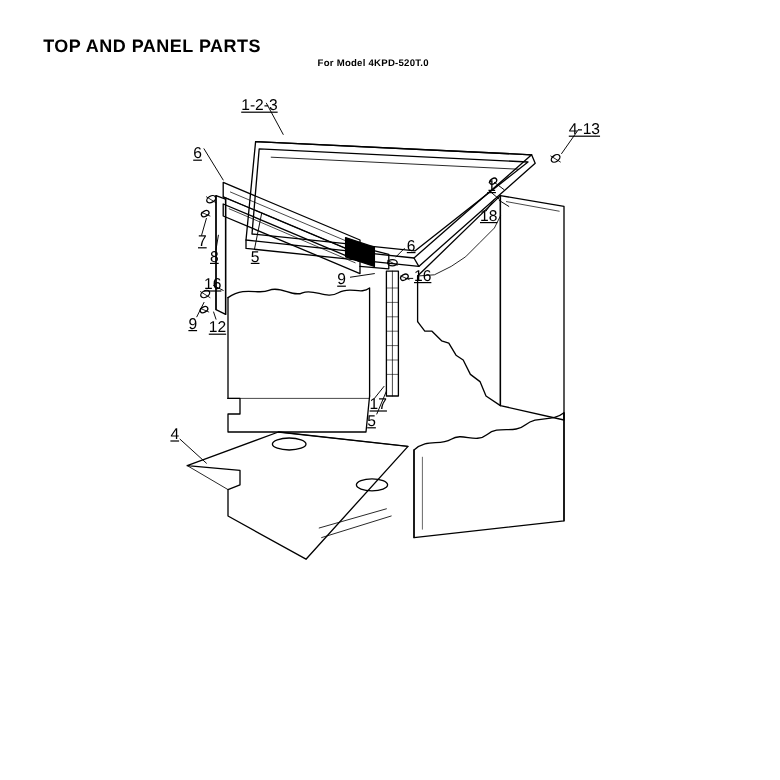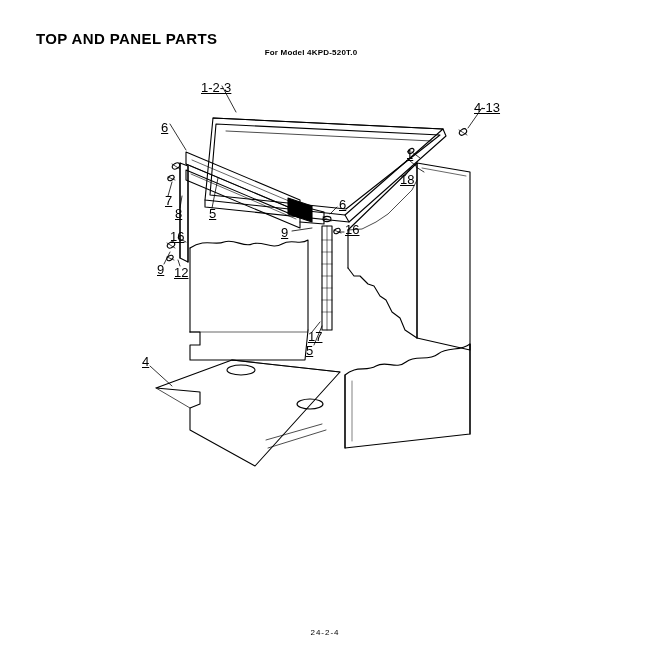--- a/index.html
+++ b/index.html
@@ -203,14 +203,13 @@
   <div class="callout" style="left:339px; top:197px;">6</div>
   <div class="callout" style="left:345px; top:222px;">16</div>
   <div class="callout" style="left:281px; top:225px;">9</div>
   <div class="callout" style="left:170px; top:229px;">16</div>
   <div class="callout" style="left:157px; top:262px;">9</div>
   <div class="callout" style="left:174px; top:265px;">12</div>
   <div class="callout" style="left:308px; top:329px;">17</div>
   <div class="callout" style="left:306px; top:343px;">5</div>
   <div class="callout" style="left:142px; top:354px;">4</div>
 
-  <div class="footer">24-2-4</div>
 </div>
 
 </body></html>

